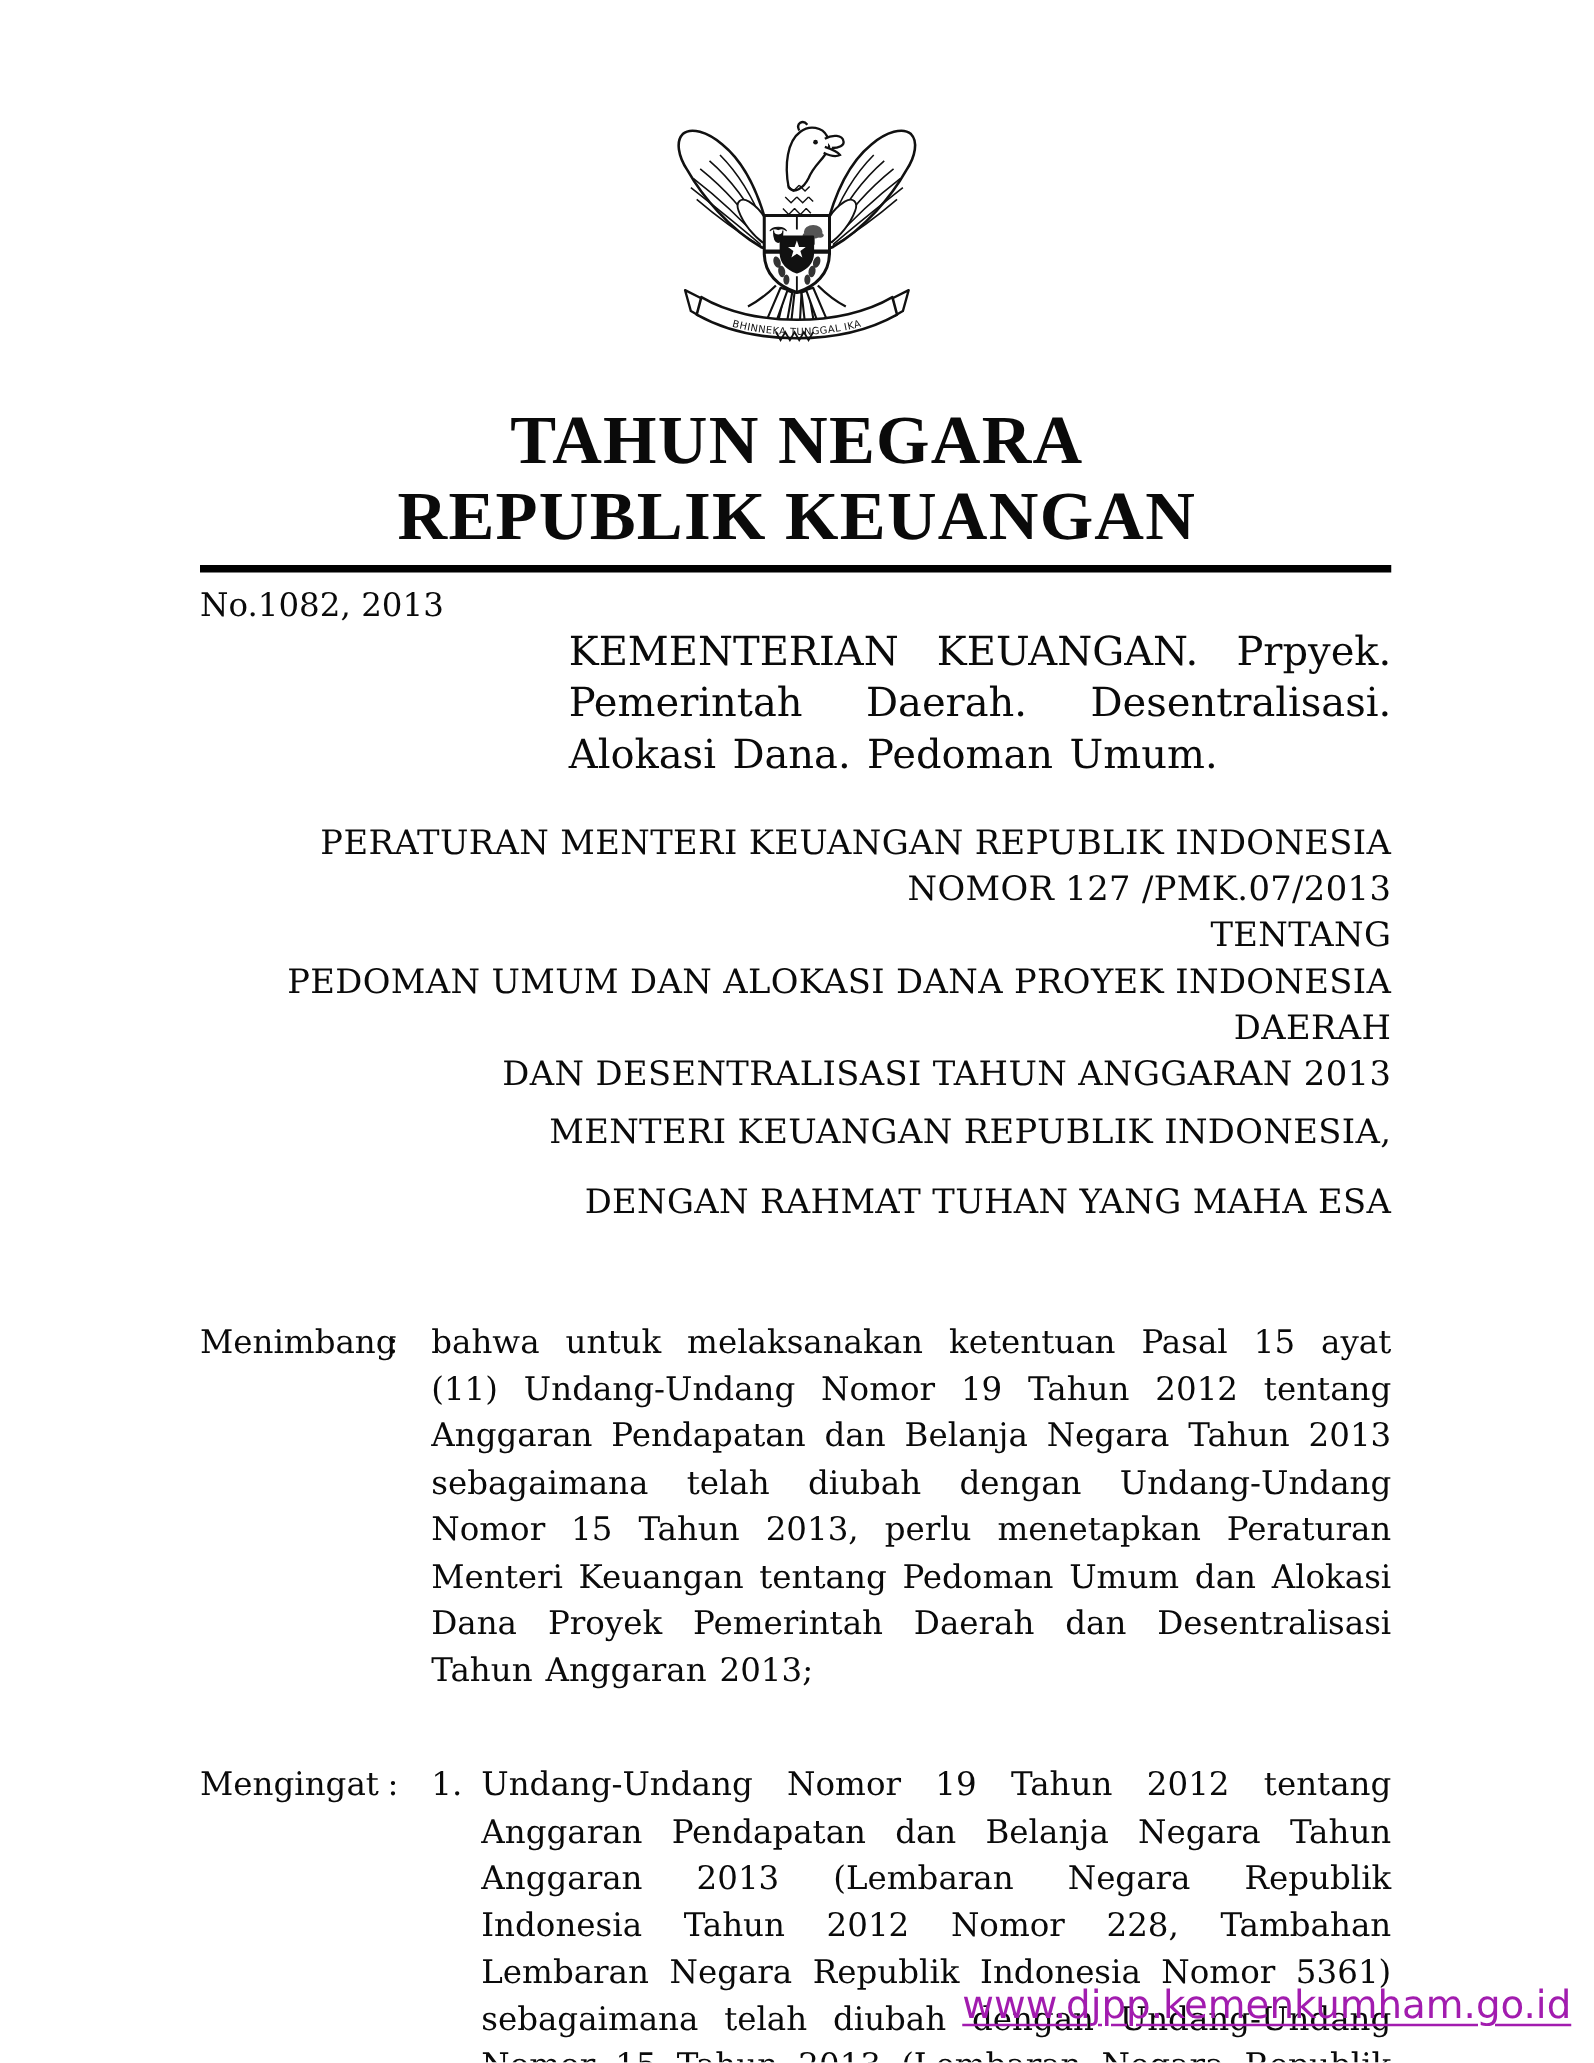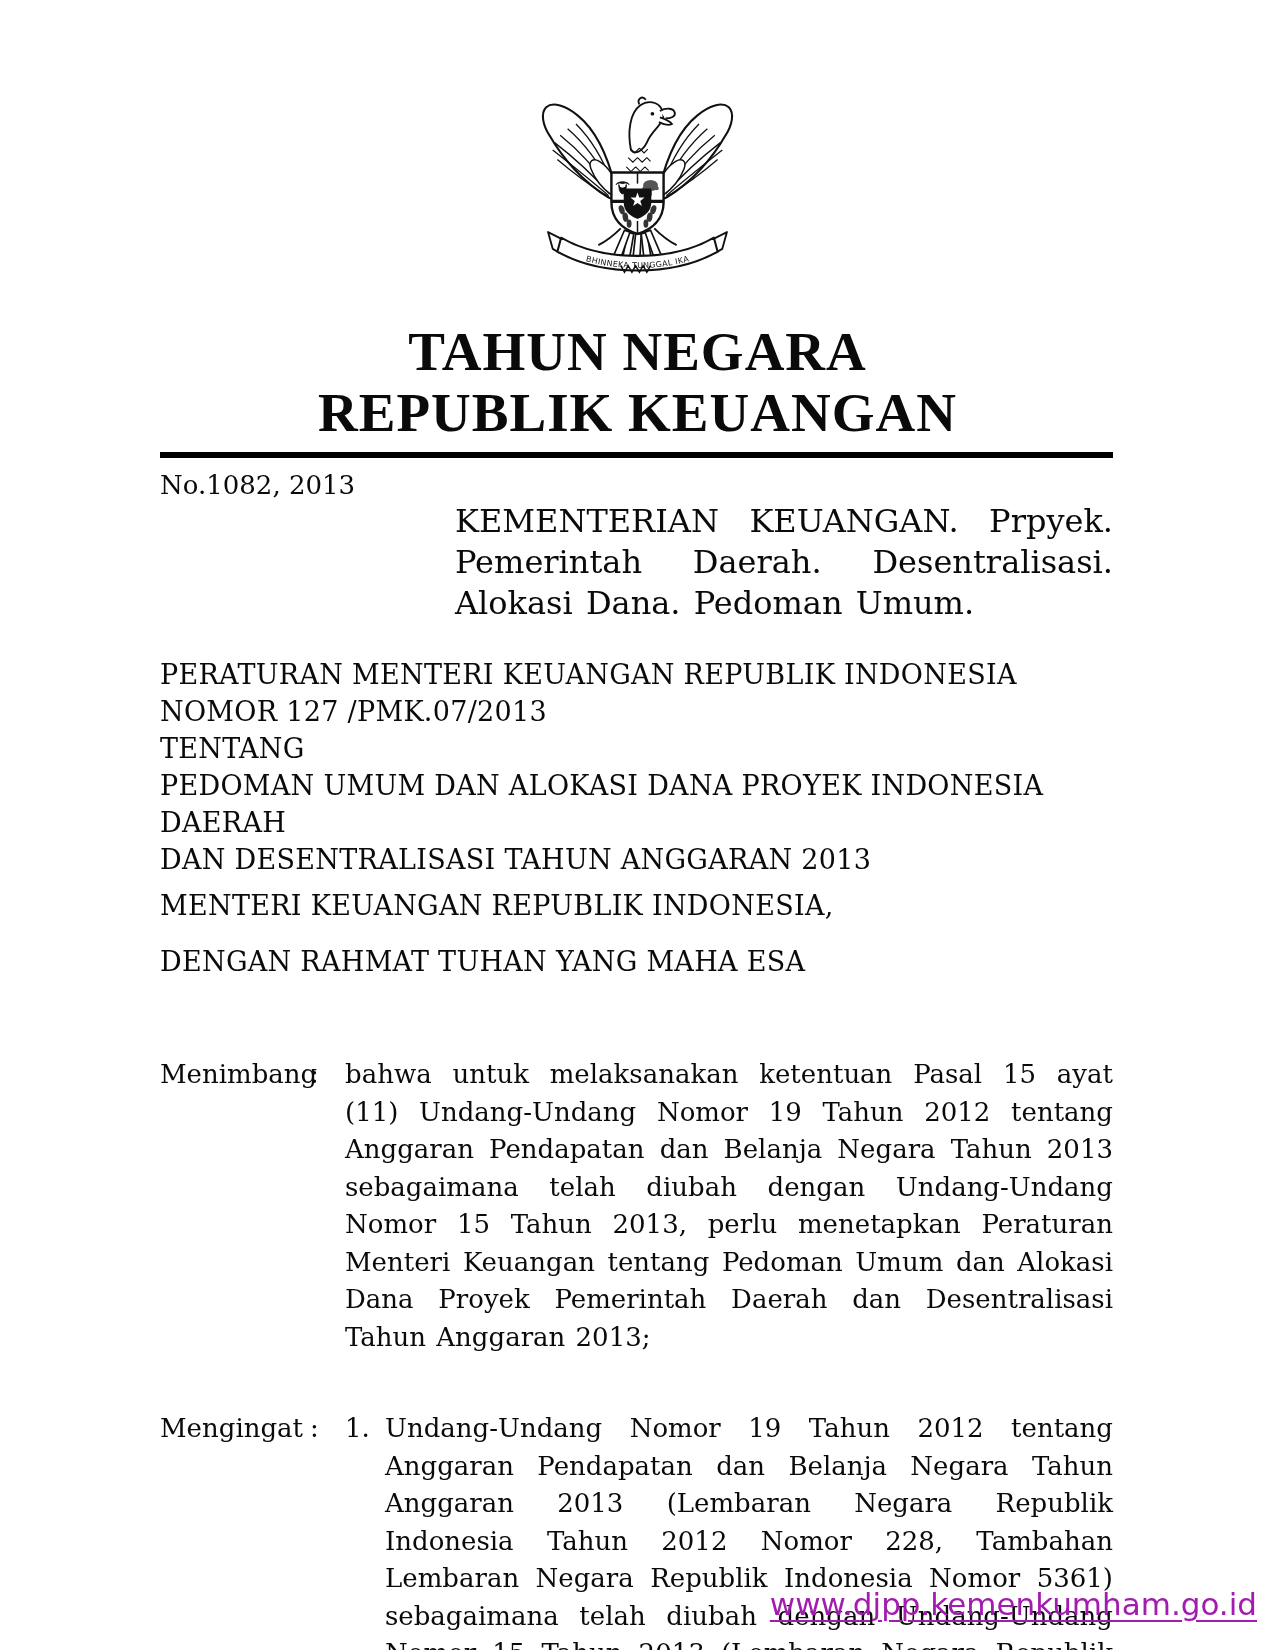--- a/index.html
+++ b/index.html
@@ -48,21 +48,21 @@
     flex: 1;
     font-size: 32px;
     line-height: 41px;
     text-align: justify;
     text-align-last: left;
     word-spacing: 3px;
     margin-top: 36px;
   }
 
   
-  .reg-block { margin-top: 32px; text-align: left; }
+  .reg-block { margin-top: 32px; text-align: right; }
   .reg-line { font-size: 27px; line-height: 37px; letter-spacing: 0.3px; }
   .invocation { margin-top: 19px; }
   .authority { margin-top: 9px; }
 
   
   .section { display: flex; font-size: 26px; line-height: 37.5px; }
   .section.menimbang { margin-top: 76px; }
   .section.mengingat { margin-top: 54px; }
   .sec-label { width: 150px; flex: none; }
   .sec-colon { width: 35px; flex: none; text-align: left; }

